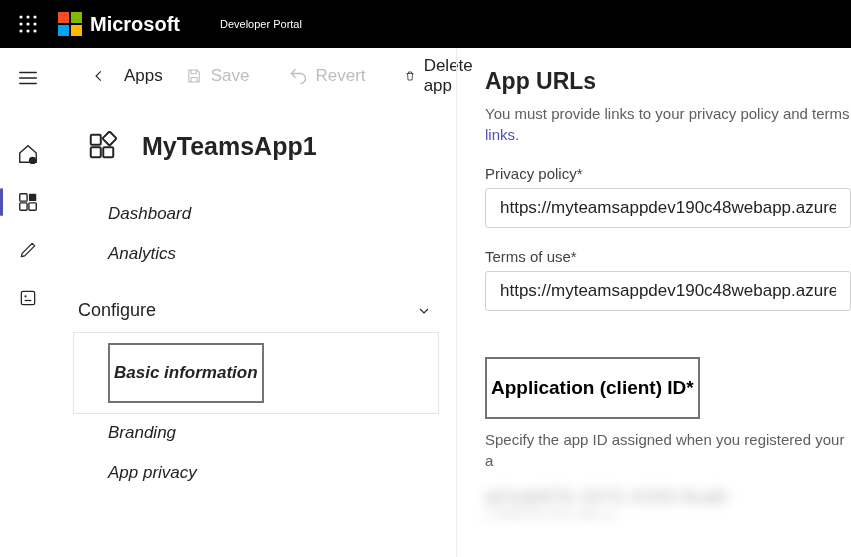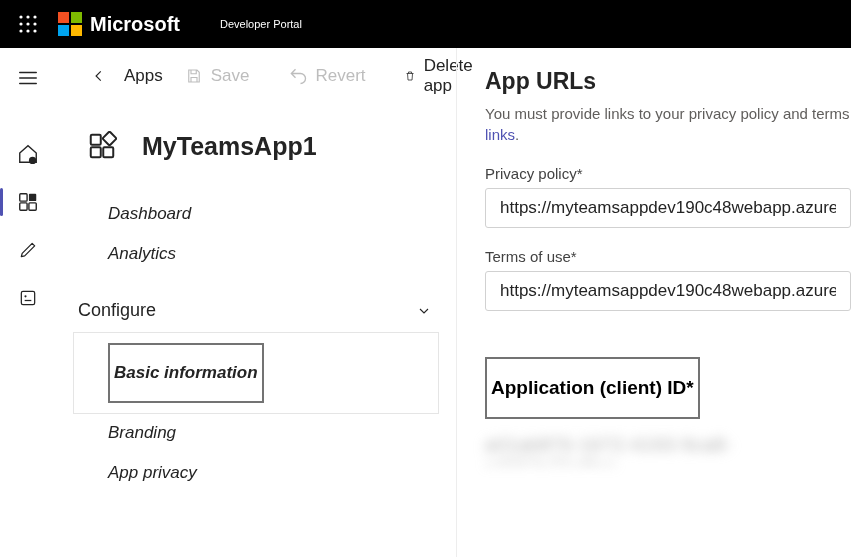--- a/index.html
+++ b/index.html
@@ -195,17 +195,18 @@
         <div class="field-label">Terms of use*</div>
         <input class="field-input" value="https://myteamsappdev190c48webapp.azurewebsites.net" style="">
       </div>
 
       <div class="section2">
         <div class="sec2-head">
           <span class="red-box">
             <span>Application (client) ID*</span>
           </span>
         </div>
+        <div class="section-desc" style="margin-top:10px">Specify the app ID assigned when you registered your a</div>
         <div class="blur-box">a01ab876-1672-4193-9ca8-a4063a71e8aa</div>
       </div>
     </div>
   </div>
 </div>
 
 </body></html>

